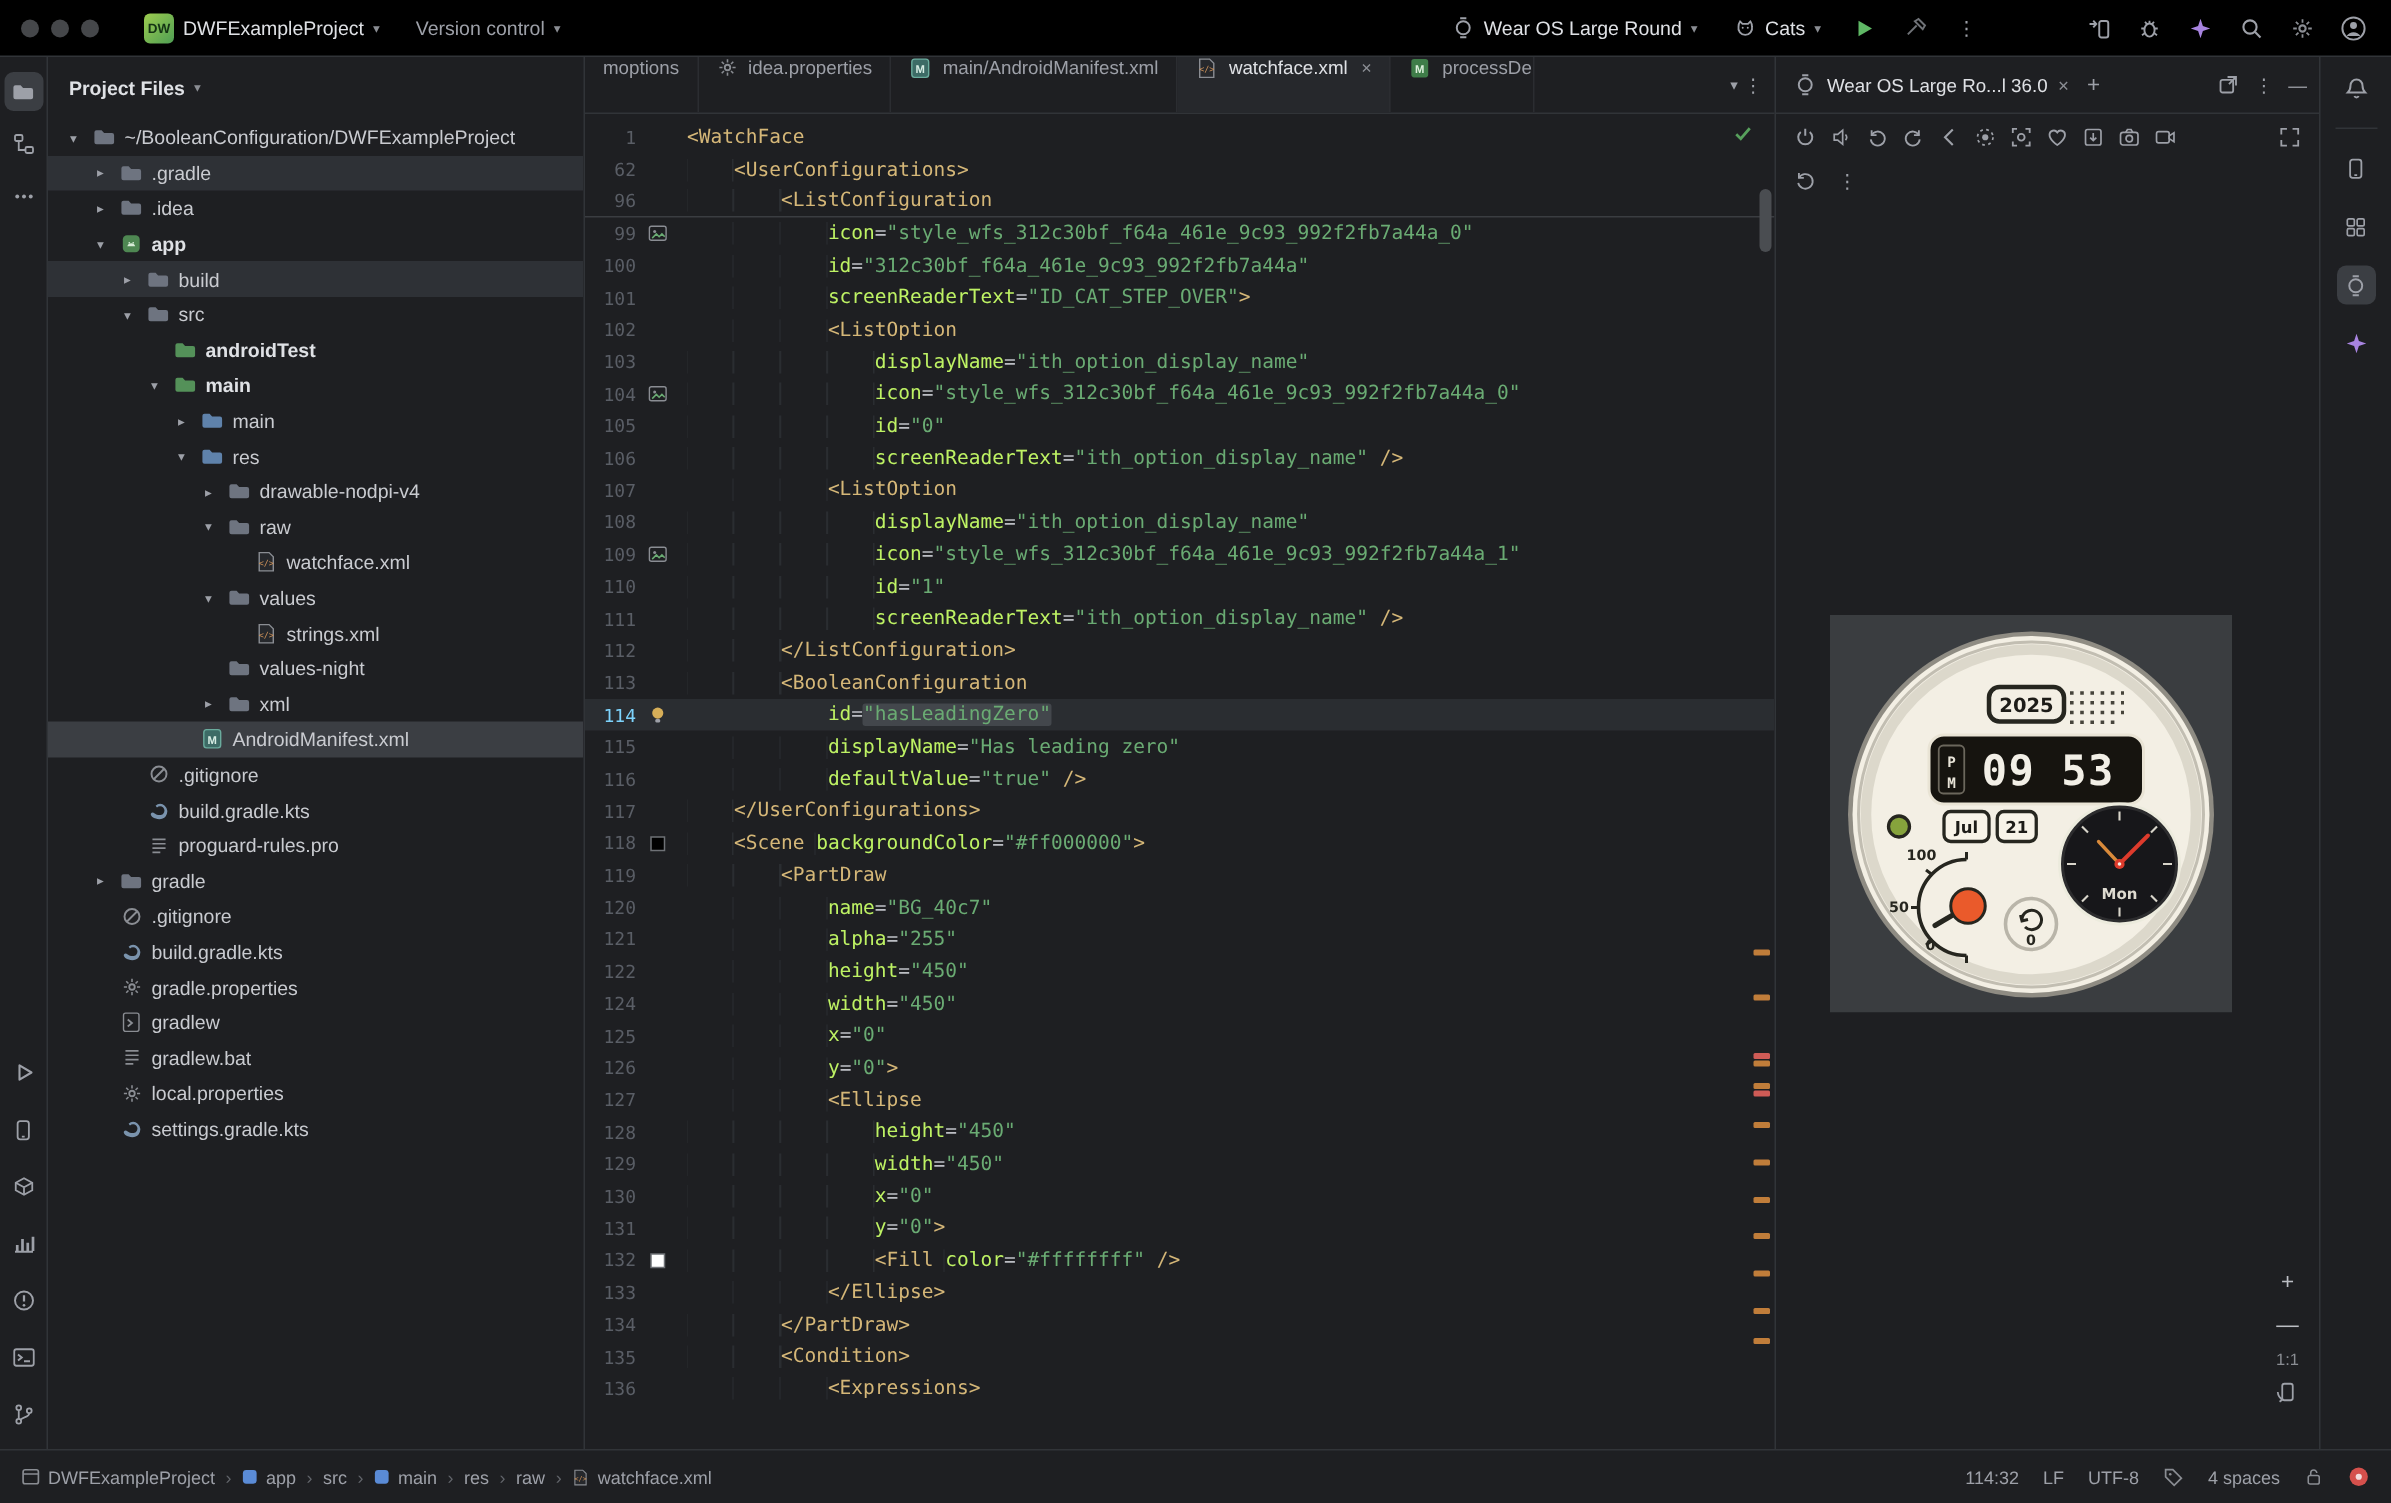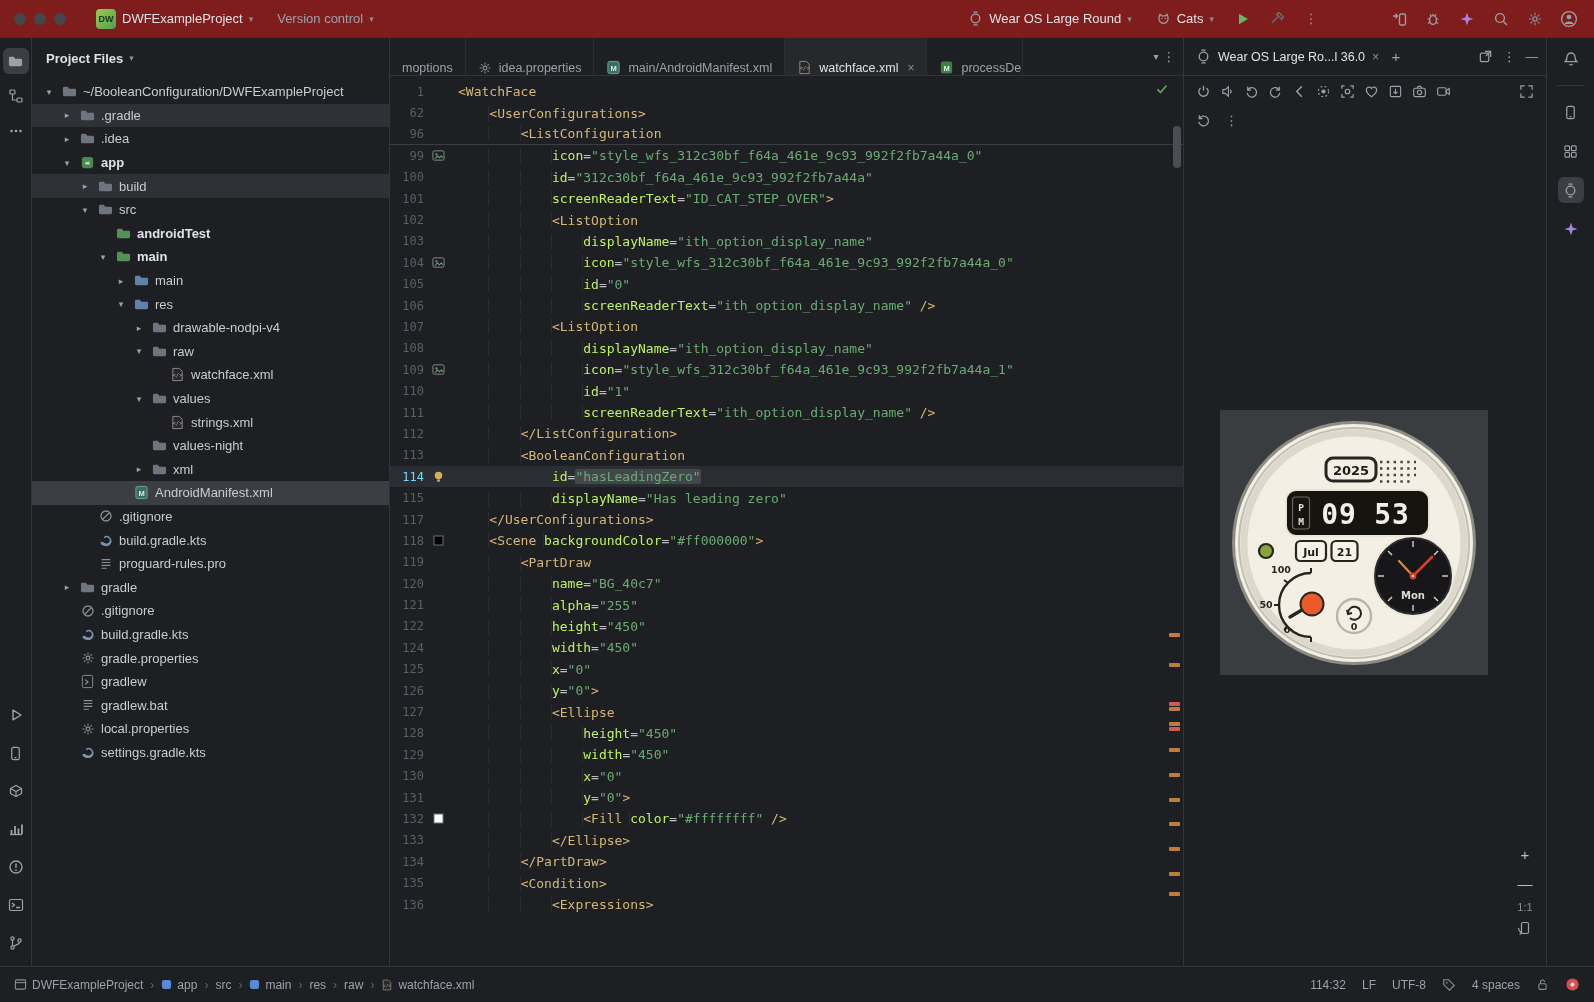--- a/index.html
+++ b/index.html
@@ -6,21 +6,21 @@
   html,body { width:1594px; height:1002px; overflow:hidden; }
   body {
     background:#1e1f22; color:#bcbec4;
     font-family:"Liberation Sans", sans-serif; font-size:13px;
     -webkit-user-select:none; user-select:none;
   }
   .app { display:flex; flex-direction:column; width:100%; height:100%; }
 
   
   .titlebar { height:38px; flex:0 0 38px; display:flex; align-items:center; padding:0 12px 0 14px;
-    background:#7f1d1d; border-bottom:1px solid #313438; gap:8px; }
+    background:#000000; border-bottom:1px solid #313438; gap:8px; }
   .traffic { display:flex; gap:8px; margin-right:14px; }
   .traffic span { width:12px; height:12px; border-radius:50%; background:#45474a; display:block; }
   .tb-group { display:flex; align-items:center; gap:6px; padding:4px 8px; border-radius:6px; color:#dfe1e5; }
   .tb-group.dim { color:#9da0a8; }
   .logo { width:20px; height:20px; border-radius:4px; background:linear-gradient(135deg,#9ccc4f,#4f9e54);
     color:#143314; font-weight:bold; font-size:9px; display:flex; align-items:center; justify-content:center; }
   .chev { font-size:9px; color:#8a8d93; }
   .tb-spacer { flex:1; }
   .tb-icon { width:26px; height:26px; border-radius:6px; display:flex; align-items:center; justify-content:center; }
   .txt-ic { color:#9da0a8; }
@@ -44,21 +44,21 @@
   .tree-row.selected { background:#3b3e43; }
   .tree-row.hovered  { background:#2e3136; }
   .tw { width:14px; display:inline-flex; justify-content:center; font-size:9px; color:#7d8188; }
   .ticon { width:17px; display:inline-flex; justify-content:center; }
   .tlabel { color:#c9cbd0; }
   .tlabel.b { font-weight:bold; color:#dfe1e5; }
 
   
   .editor { flex:1; min-width:0; display:flex; flex-direction:column; }
   .tabs { height:38px; flex:0 0 38px; border-bottom:1px solid #313438; display:flex; align-items:stretch; font-size:12.5px; overflow:hidden; }
-  .tab { display:flex; align-items:flex-end; gap:7px; padding:0 12px; border-right:1px solid #2b2d31; color:#9da0a8; white-space:nowrap; }
+  .tab { display:flex; align-items:flex-start; gap:7px; padding:0 12px; border-right:1px solid #2b2d31; color:#9da0a8; white-space:nowrap; }
   .tab.active { color:#dfe1e5; background:#26282c; }
   .tab .close { font-size:12px; color:#8a8d93; margin-left:2px; }
   .tab.trunc { max-width:96px; overflow:hidden; }
   .tabs-right { margin-left:auto; display:flex; align-items:center; gap:4px; padding:0 8px; }
 
   .code-area { position:relative; flex:1; overflow:hidden; padding-top:5px;
     font-family:"DejaVu Sans Mono", monospace; font-size:13px; }
   .code-line { height:21.4px; display:flex; align-items:center; white-space:pre; }
   .code-line.current { background:#2a2d31; }
   .code-line.sticky-sep { border-bottom:1px solid #3a3d41; }
@@ -661,20 +661,21 @@
                 </svg></span><span class="src"><span class="tk-w">                </span><span class="tk-a">icon</span><span class="tk-p">=</span><span class="tk-v">"style_wfs_312c30bf_f64a_461e_9c93_992f2fb7a44a_1"</span></span></div>
             <div class="code-line"><span class="ln">110</span><span class="gut"></span><span class="src"><span class="tk-w">                </span><span class="tk-a">id</span><span class="tk-p">=</span><span class="tk-v">"1"</span></span></div>
             <div class="code-line"><span class="ln">111</span><span class="gut"></span><span class="src"><span class="tk-w">                </span><span class="tk-a">screenReaderText</span><span class="tk-p">=</span><span class="tk-v">"ith_option_display_name"</span><span class="tk-t"> /&gt;</span></span></div>
             <div class="code-line"><span class="ln">112</span><span class="gut"></span><span class="src"><span class="tk-w">        </span><span class="tk-t">&lt;/ListConfiguration&gt;</span></span></div>
             <div class="code-line"><span class="ln">113</span><span class="gut"></span><span class="src"><span class="tk-w">        </span><span class="tk-t">&lt;BooleanConfiguration</span></span></div>
             <div class="code-line current"><span class="ln">114</span><span class="gut"><svg width="13" height="13" viewBox="0 0 14 14">
                   <circle cx="7" cy="5.8" r="4" fill="#d6ae58"></circle>
                   <rect x="5.3" y="10" width="3.4" height="2.6" rx="1" fill="#9da0a8"></rect>
                 </svg></span><span class="src"><span class="tk-w">            </span><span class="tk-a">id</span><span class="tk-p">=</span><span class="tk-v sel">"hasLeadingZero"</span></span></div>
             <div class="code-line"><span class="ln">115</span><span class="gut"></span><span class="src"><span class="tk-w">            </span><span class="tk-a">displayName</span><span class="tk-p">=</span><span class="tk-v">"Has leading zero"</span></span></div>
+            <div class="code-line"><span class="ln">116</span><span class="gut"></span><span class="src"><span class="tk-w">            </span><span class="tk-a">defaultValue</span><span class="tk-p">=</span><span class="tk-v">"true"</span><span class="tk-t"> /&gt;</span></span></div>
             <div class="code-line"><span class="ln">117</span><span class="gut"></span><span class="src"><span class="tk-w">    </span><span class="tk-t">&lt;/UserConfigurations&gt;</span></span></div>
             <div class="code-line"><span class="ln">118</span><span class="gut"><svg width="11" height="11" viewBox="0 0 11 11">
                   <rect x="1" y="1" width="9" height="9" fill="#000" stroke="#6e7176"></rect>
                 </svg></span><span class="src"><span class="tk-w">    </span><span class="tk-t">&lt;Scene</span><span class="tk-w"> </span><span class="tk-a">backgroundColor</span><span class="tk-p">=</span><span class="tk-v">"#ff000000"</span><span class="tk-t">&gt;</span></span></div>
             <div class="code-line"><span class="ln">119</span><span class="gut"></span><span class="src"><span class="tk-w">        </span><span class="tk-t">&lt;PartDraw</span></span></div>
             <div class="code-line"><span class="ln">120</span><span class="gut"></span><span class="src"><span class="tk-w">            </span><span class="tk-a">name</span><span class="tk-p">=</span><span class="tk-v">"BG_40c7"</span></span></div>
             <div class="code-line"><span class="ln">121</span><span class="gut"></span><span class="src"><span class="tk-w">            </span><span class="tk-a">alpha</span><span class="tk-p">=</span><span class="tk-v">"255"</span></span></div>
             <div class="code-line"><span class="ln">122</span><span class="gut"></span><span class="src"><span class="tk-w">            </span><span class="tk-a">height</span><span class="tk-p">=</span><span class="tk-v">"450"</span></span></div>
             <div class="code-line"><span class="ln">124</span><span class="gut"></span><span class="src"><span class="tk-w">            </span><span class="tk-a">width</span><span class="tk-p">=</span><span class="tk-v">"450"</span></span></div>
             <div class="code-line"><span class="ln">125</span><span class="gut"></span><span class="src"><span class="tk-w">            </span><span class="tk-a">x</span><span class="tk-p">=</span><span class="tk-v">"0"</span></span></div>

